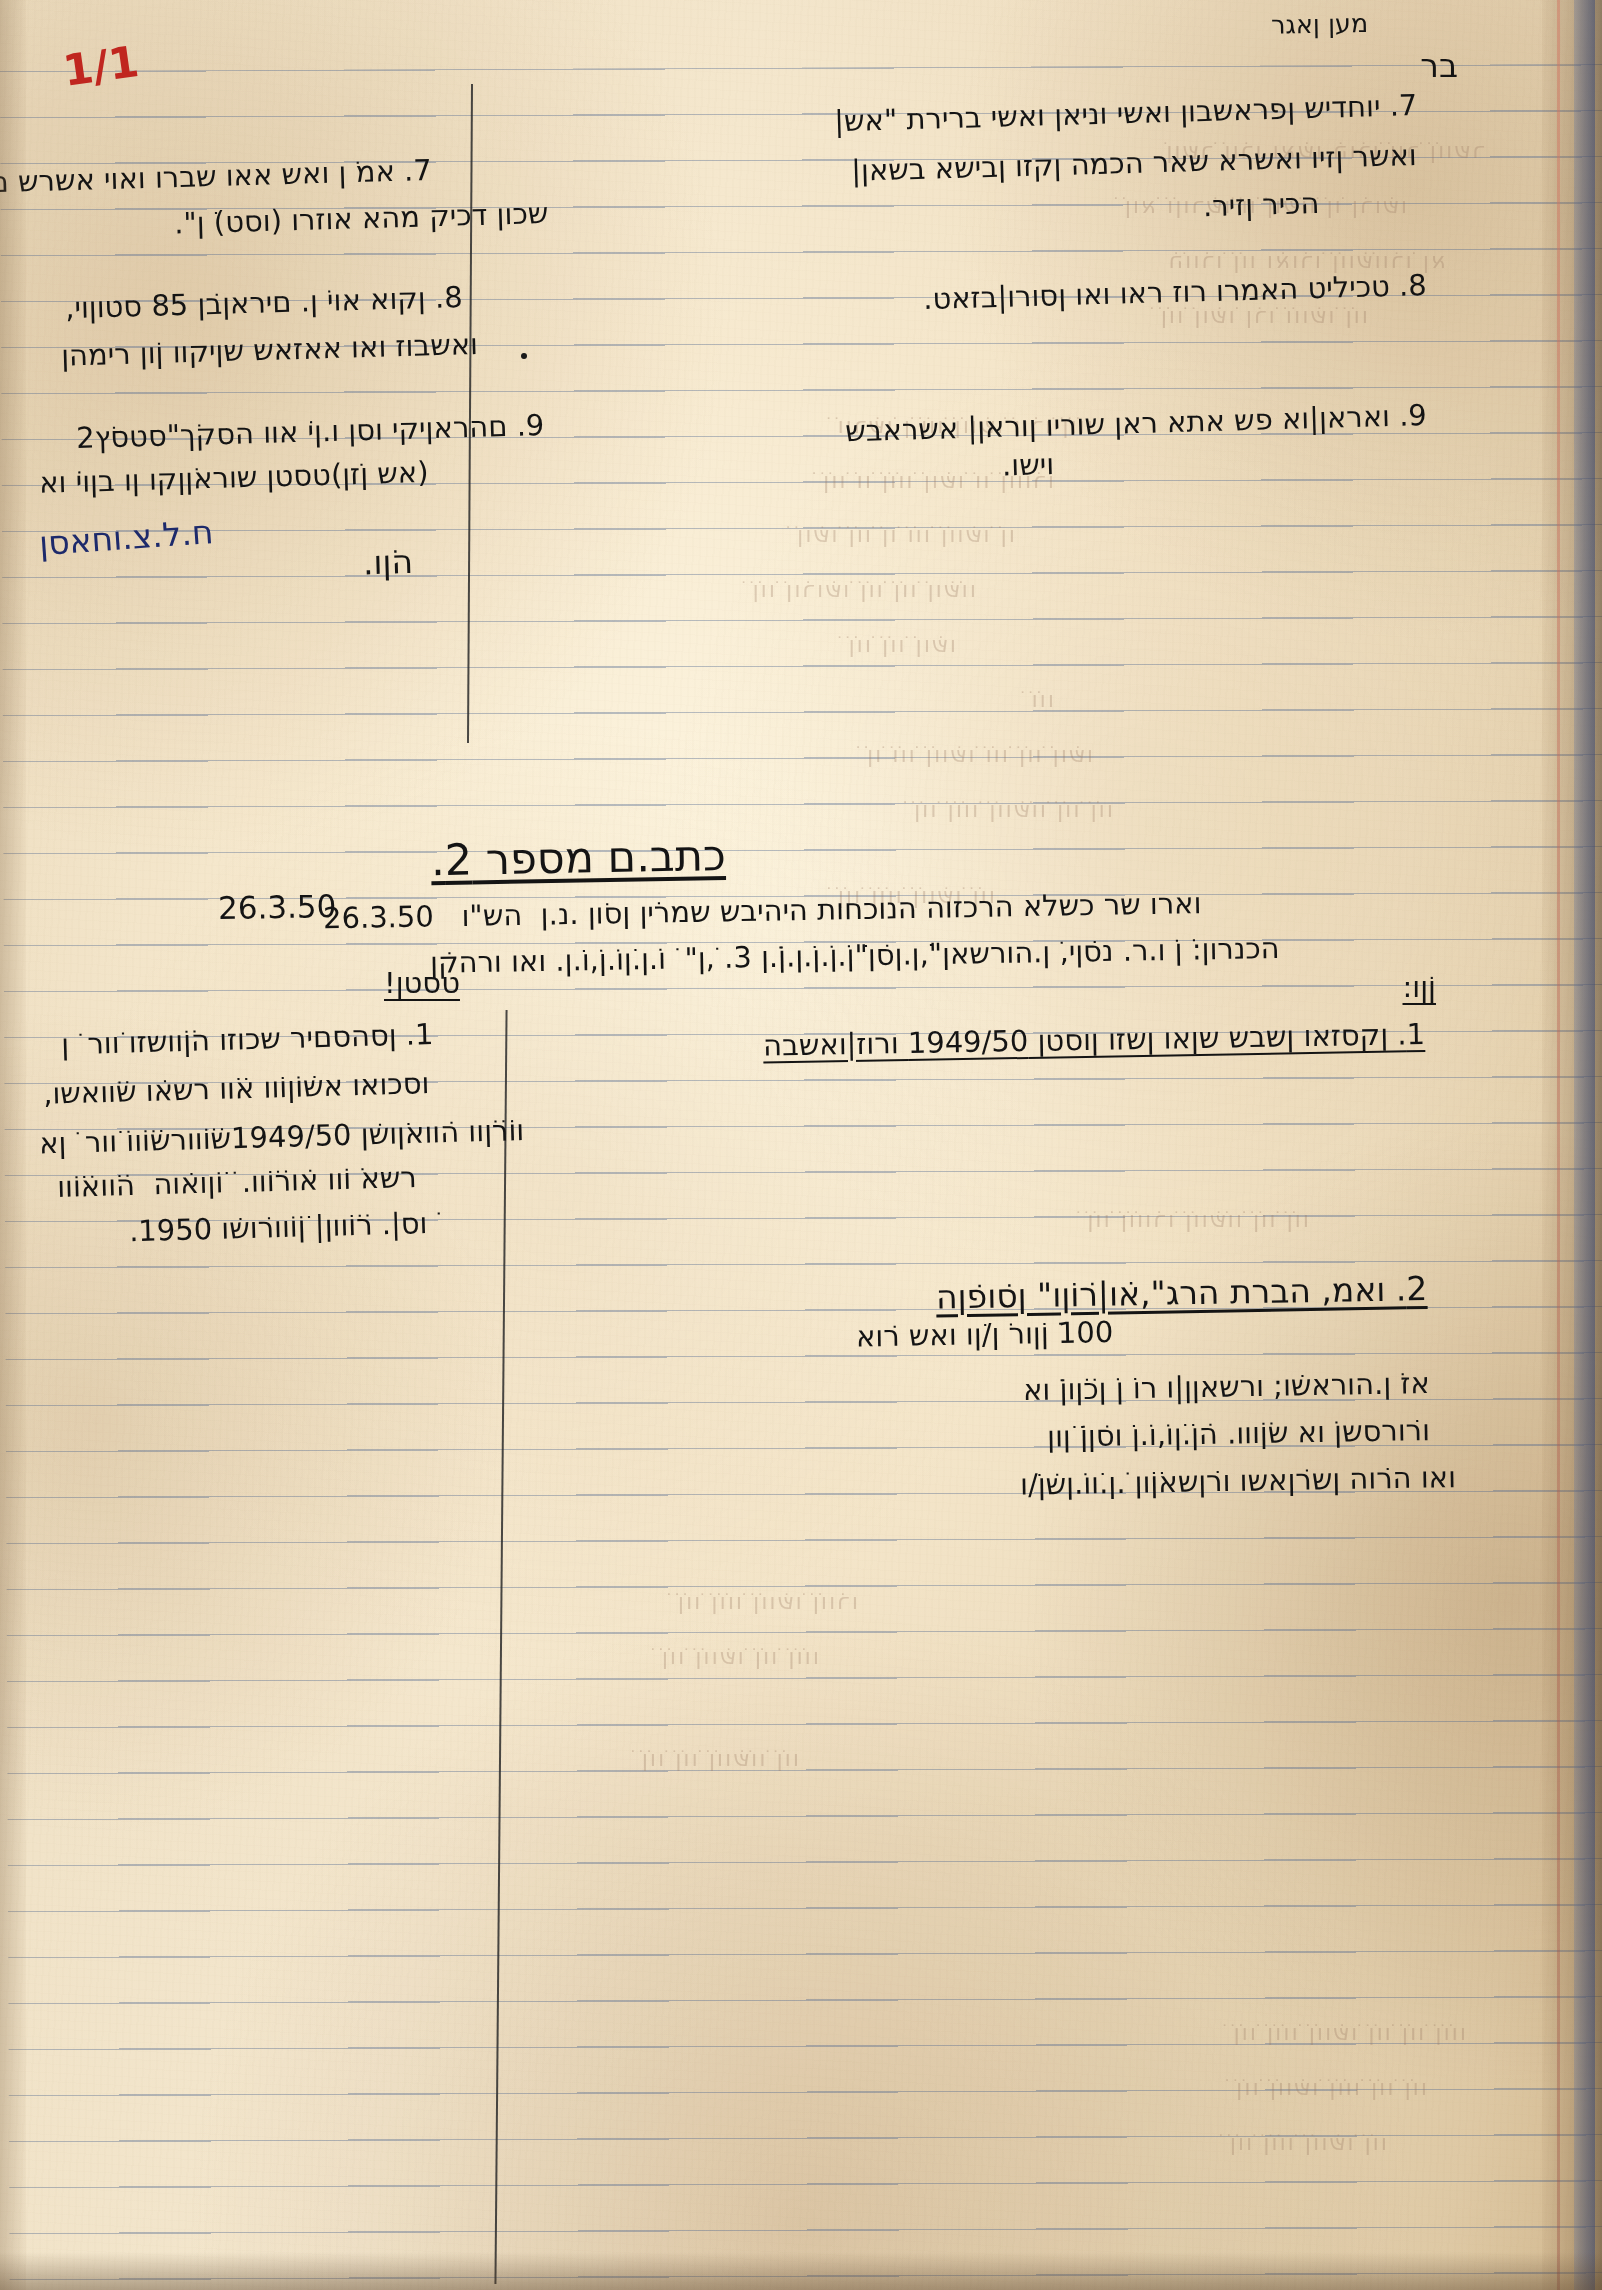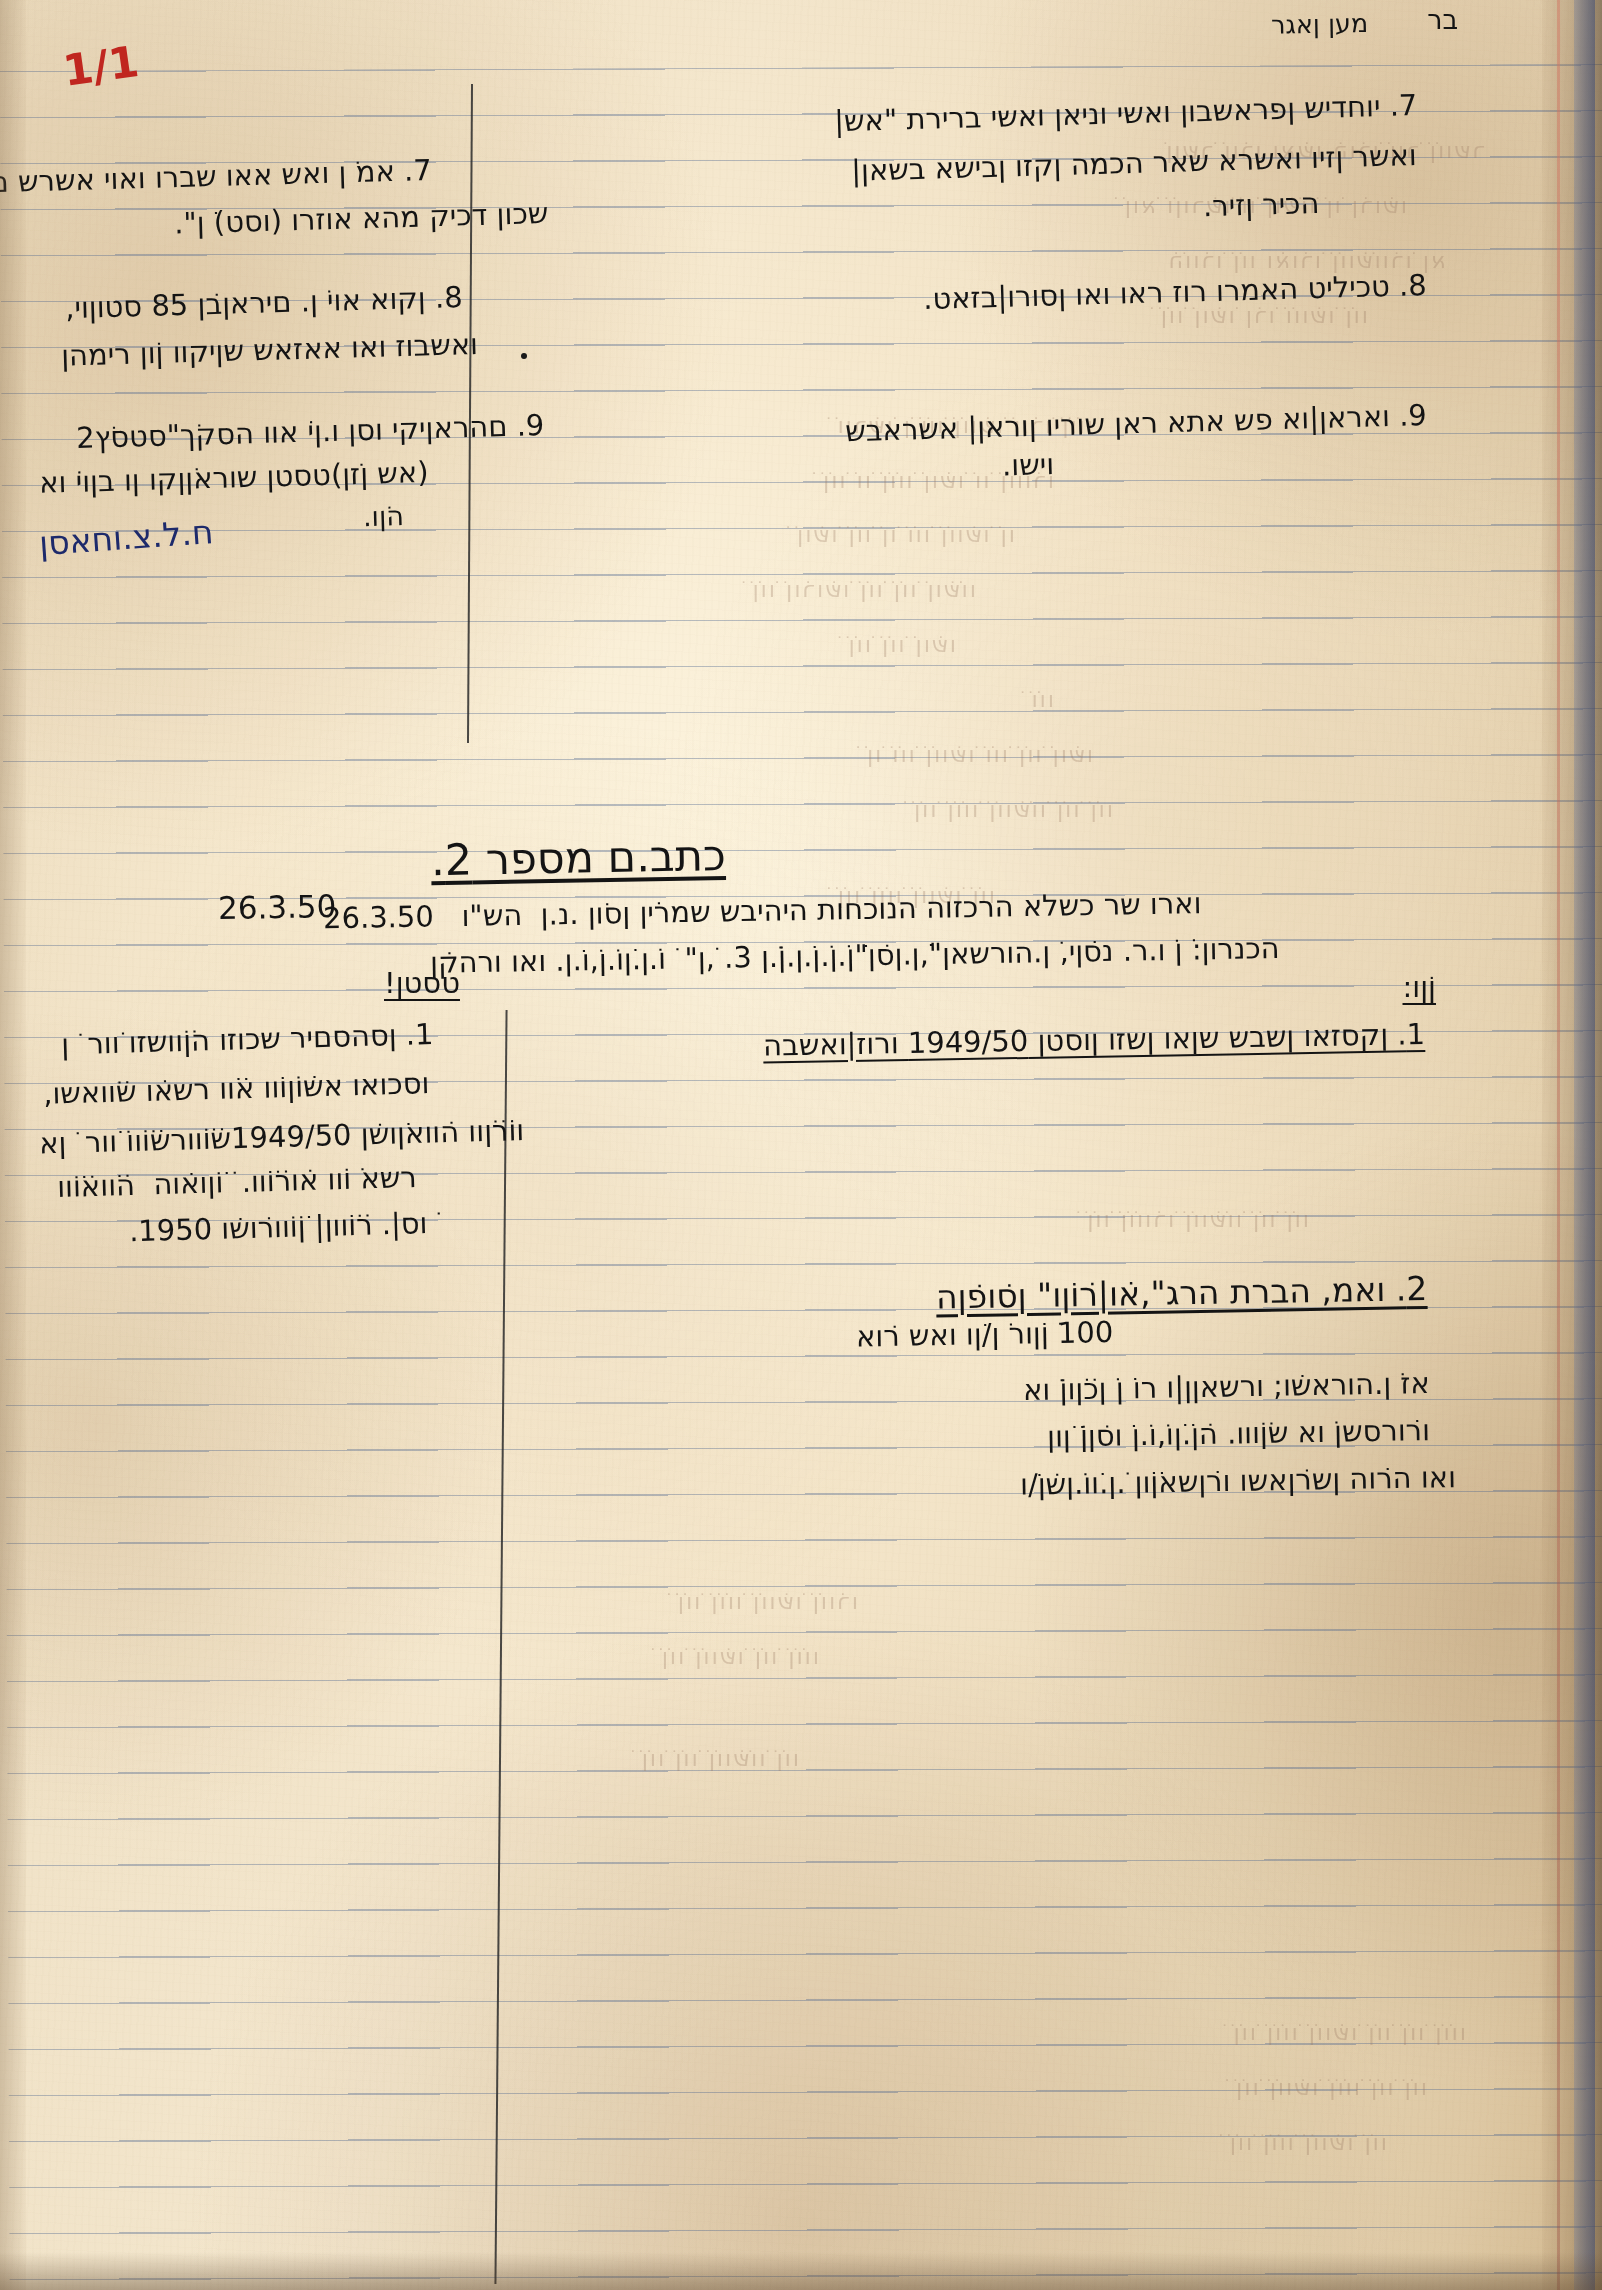--- a/index.html
+++ b/index.html
@@ -132,21 +132,21 @@
     white-space: pre;
     line-height: 1.05;
   }
   .ink-dark { color: #141414; }
   .ink-red  { color: #c0261f; }
 
   .slant   { transform: rotate(-1.6deg); transform-origin: right center; }
   .slant3  { transform: rotate(-1.0deg); transform-origin: right center; }
 
   .s30 { font-size: 29px; }
-  .s28 { font-size: 27px; }
+  .s28 { font-size: 33px; margin-top: 43px; }
   .s26 { font-size: 25.5px; }
   .s34 { font-size: 33px; }
   .s44 { font-size: 43px; }
 
   .u { text-decoration: underline; text-underline-offset: 5.9px; }
 
   
   .divider {
     position: absolute;
     width: 2px;

